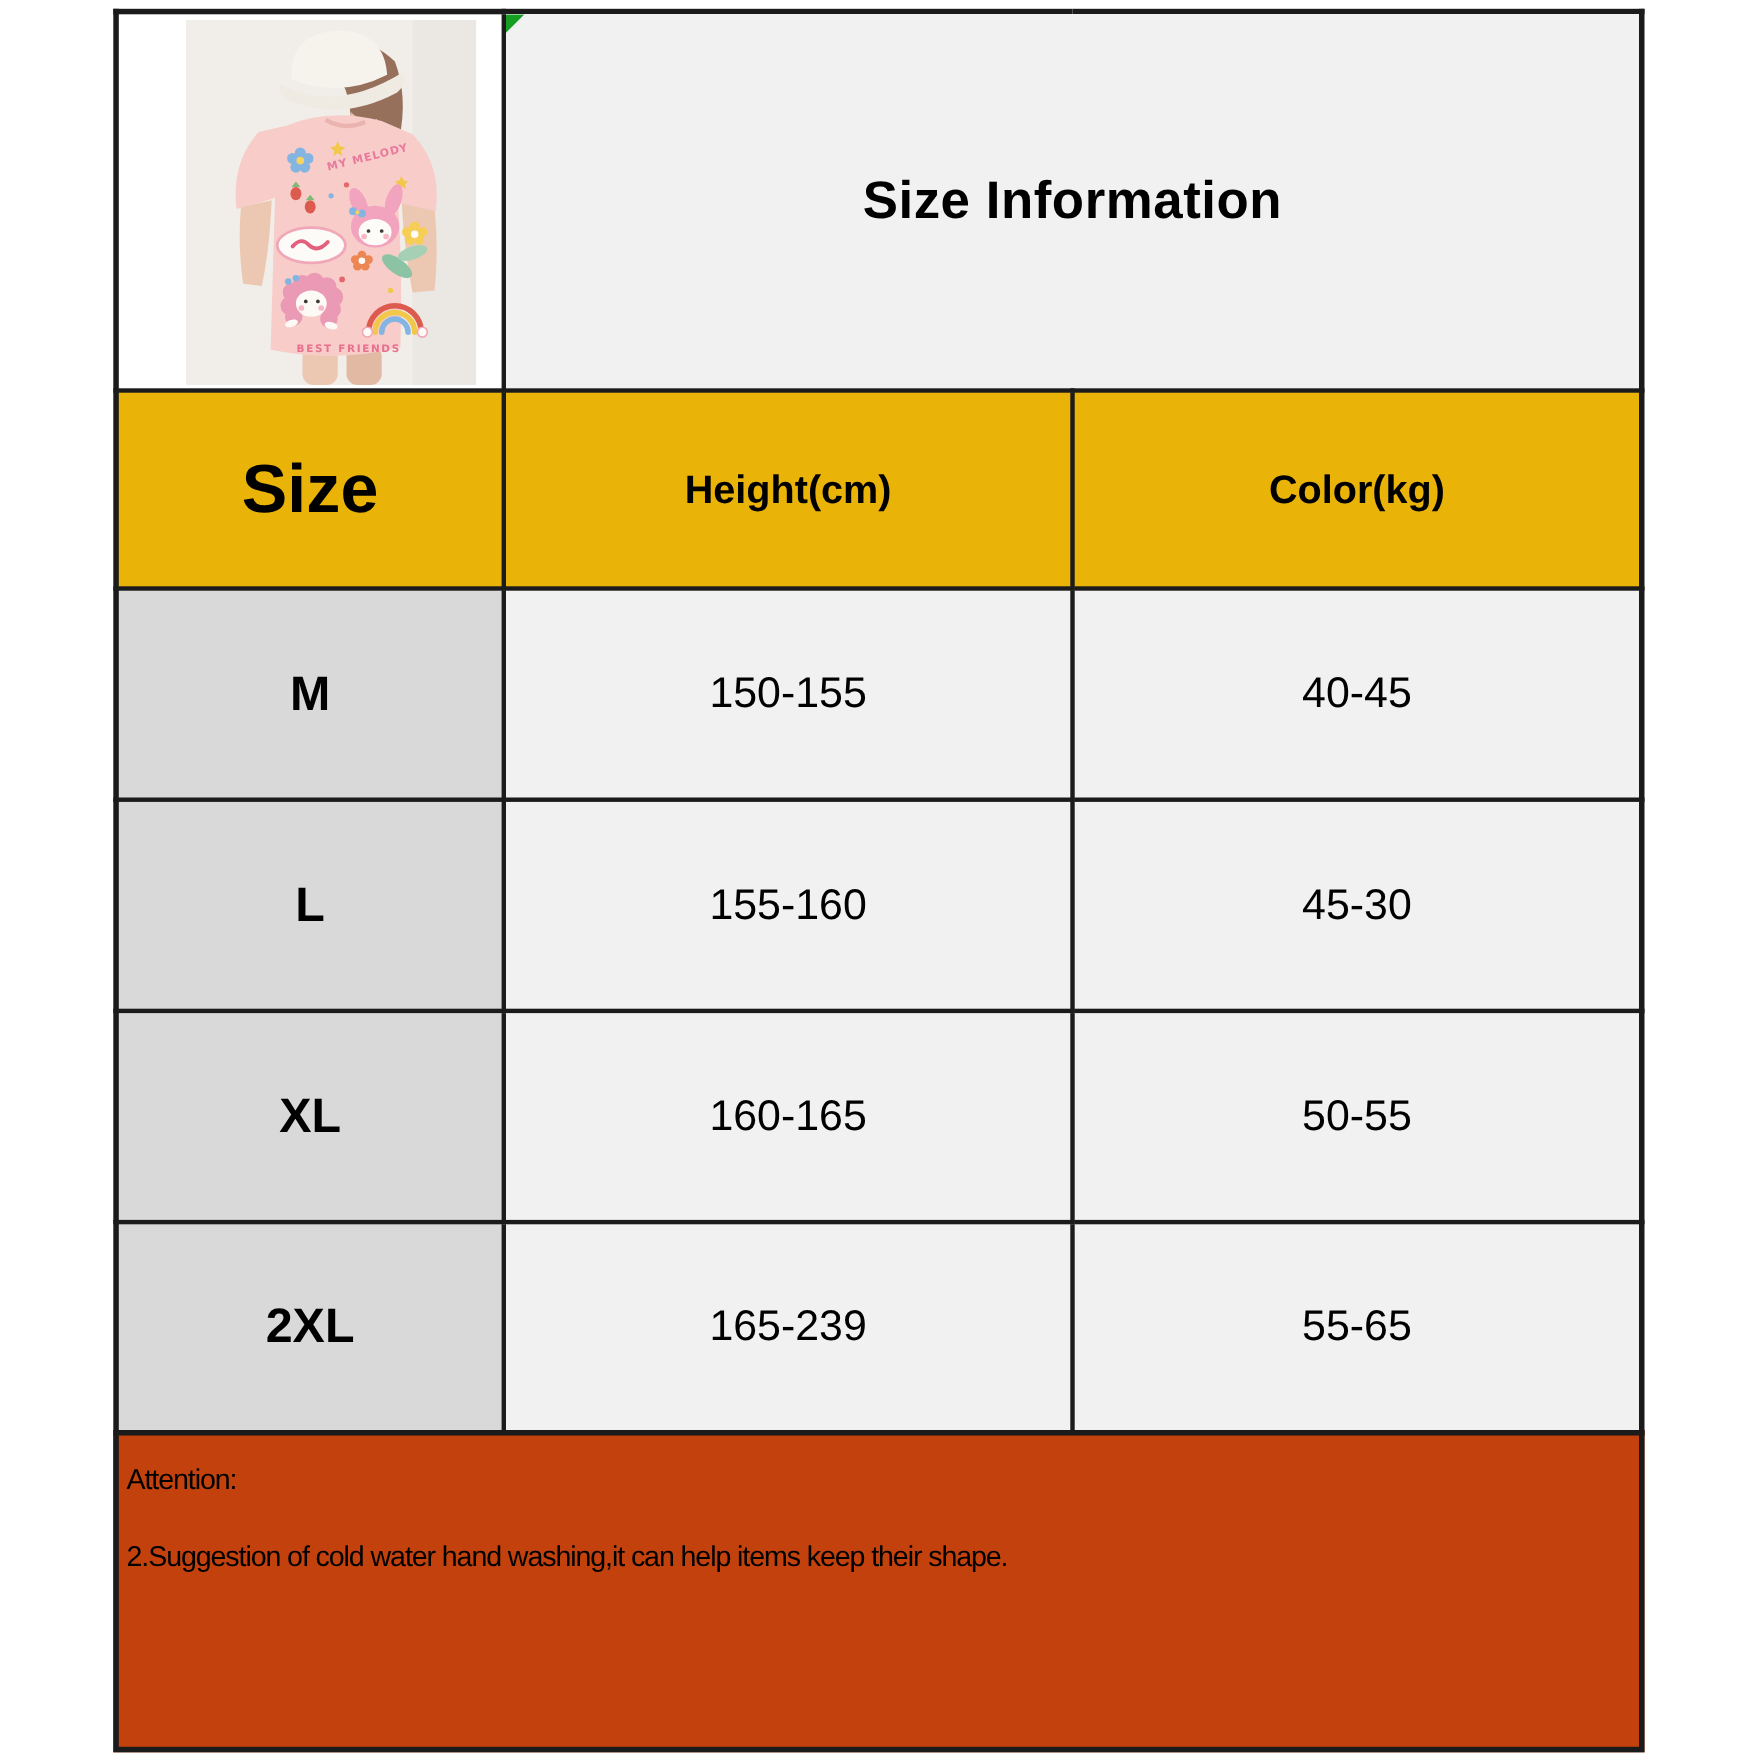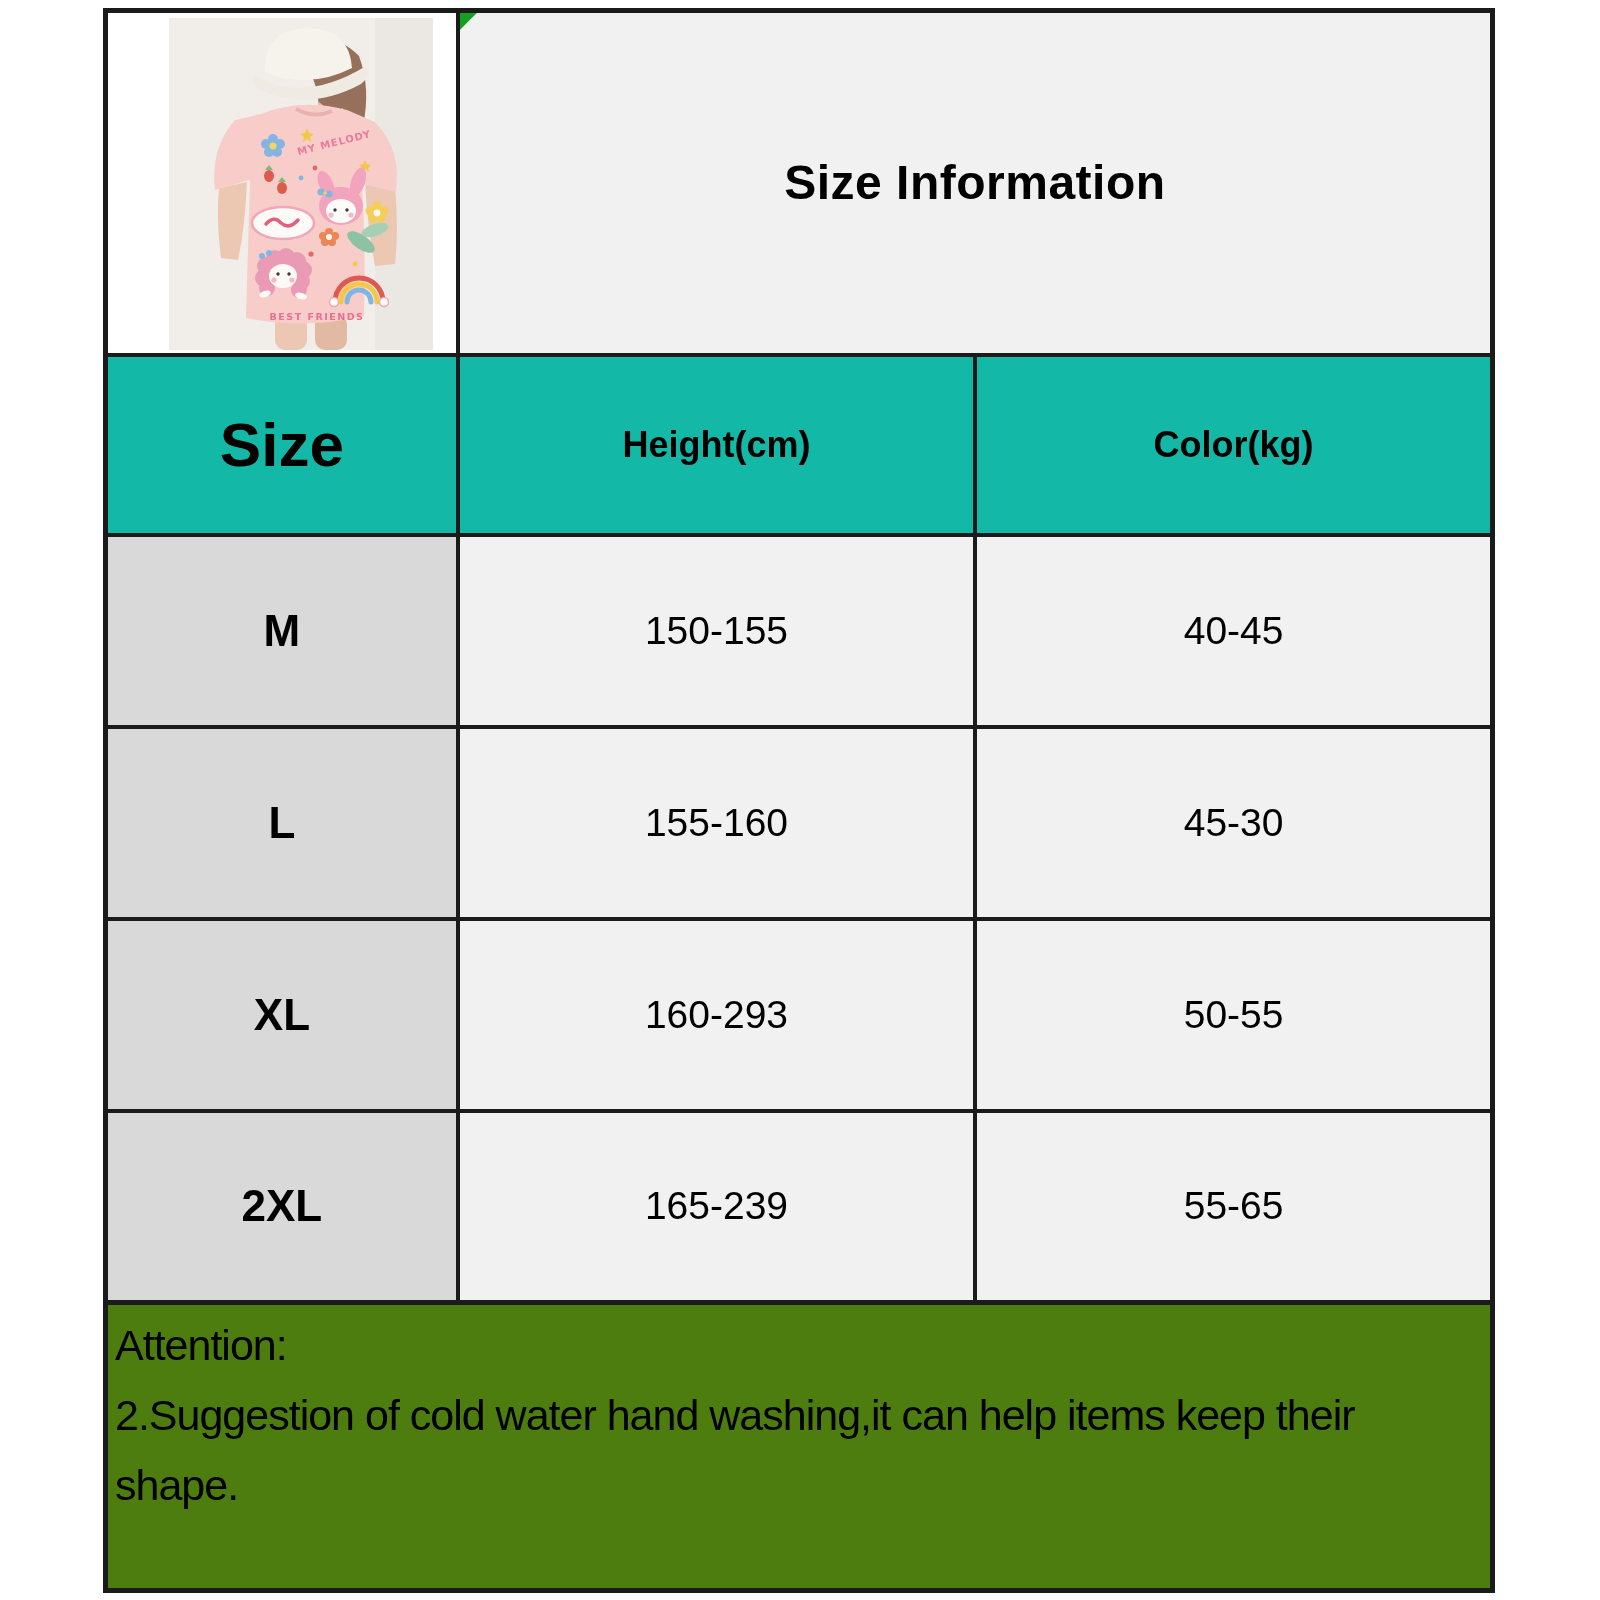--- a/index.html
+++ b/index.html
@@ -48,21 +48,21 @@
   }
   .green-tri{
     position:absolute;
     top:0; left:0;
     width:17px; height:17px;
     background:#169e22;
     clip-path:polygon(0 0,100% 0,0 100%);
   }
 
   tr.row-header{height:180px;}
-  tr.row-header th{background:#14b8a6;}
+  tr.row-header th{background:#eab308;}
   th.size-h{font-size:62px; font-weight:bold;}
   th.col-h{font-size:36px; font-weight:bold;}
 
   tr.data-row{height:192px;}
   td.size-cell{
     background:#d9d9d9;
     font-size:44px;
     font-weight:bold;
   }
   td.val-cell{
@@ -70,23 +70,23 @@
     font-size:39px;
     font-weight:normal;
   }
 
   .attention{
     box-sizing:border-box;
     width:1392px;
     height:293px;
     margin-top:-5px;
     border:5px solid #1b1b1b;
-    background:#4d7c0f;
+    background:#c2410c;
     padding:5px 16px 0 7px;
-    font-size:43px;
+    font-size:26px;
     line-height:70px;
     letter-spacing:-1px;
   }
   .attention p{margin:0;}
 
   .photo{
     display:block;
     margin:3px 0 0 61px;
   }
 </style>
@@ -247,21 +247,21 @@
       <td class="val-cell">150-155</td>
       <td class="val-cell">40-45</td>
     </tr>
     <tr class="data-row">
       <td class="size-cell">L</td>
       <td class="val-cell">155-160</td>
       <td class="val-cell">45-30</td>
     </tr>
     <tr class="data-row">
       <td class="size-cell">XL</td>
-      <td class="val-cell">160-293</td>
+      <td class="val-cell">160-165</td>
       <td class="val-cell">50-55</td>
     </tr>
     <tr class="data-row">
       <td class="size-cell">2XL</td>
       <td class="val-cell">165-239</td>
       <td class="val-cell">55-65</td>
     </tr>
   </tbody>
     </table>
 

